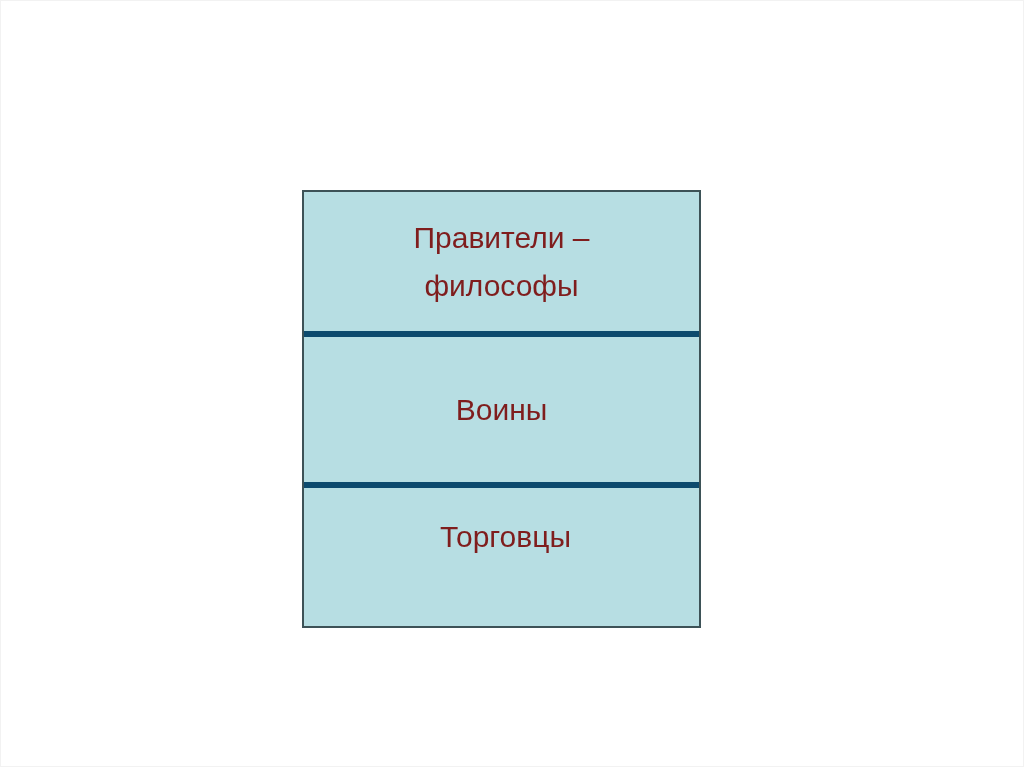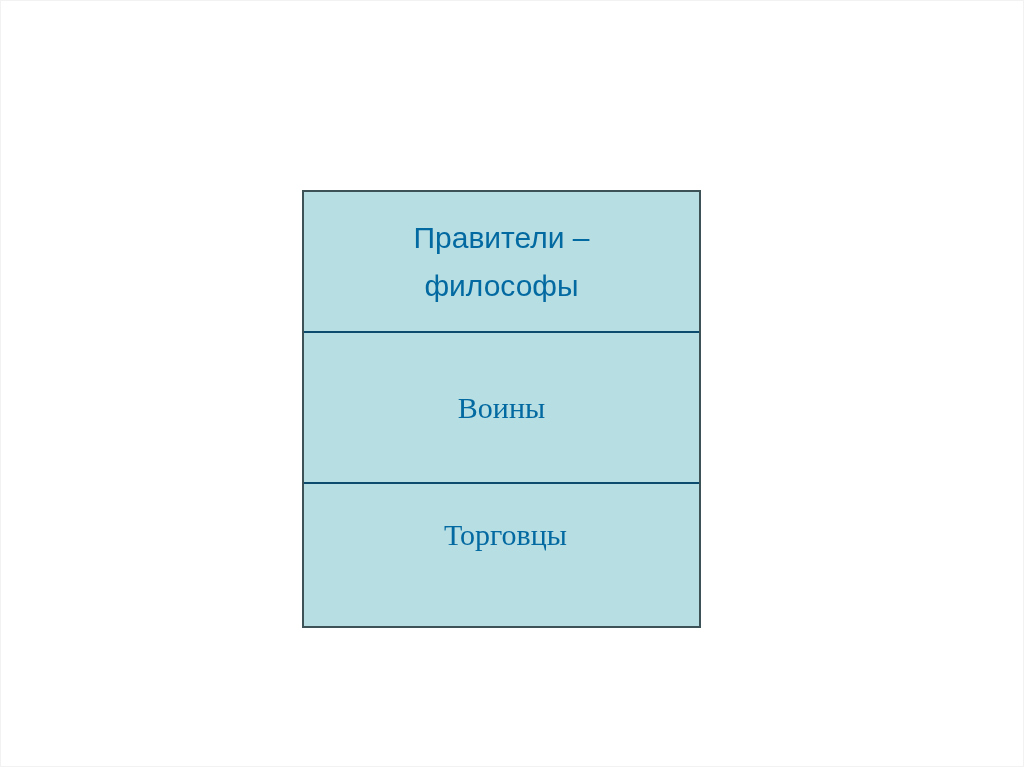--- a/index.html
+++ b/index.html
@@ -61,27 +61,26 @@
     flex-direction: column;
   }
   .tier {
     position: relative;
     box-sizing: border-box;
     background: #b7dee3;
     display: flex;
     align-items: center;
     justify-content: center;
     text-align: center;
-    color: #0369a1;
+    color: #7f1d1d;
     font-size: 30px;
     line-height: 48px;
   }
   .tier + .tier {
-    border-top: 2px solid #0c4a6e;
-    font-family: Liberation Serif, serif;
+    border-top: 6px solid #0c4a6e;
   }
   .tier-0 { height: 139px; }
   .tier-1 { height: 151px; }
   .tier-2 { height: 104px; padding-left: 8px; }
 
   .tier-label {
     display: block;
     white-space: pre-line;
   }
 </style>

